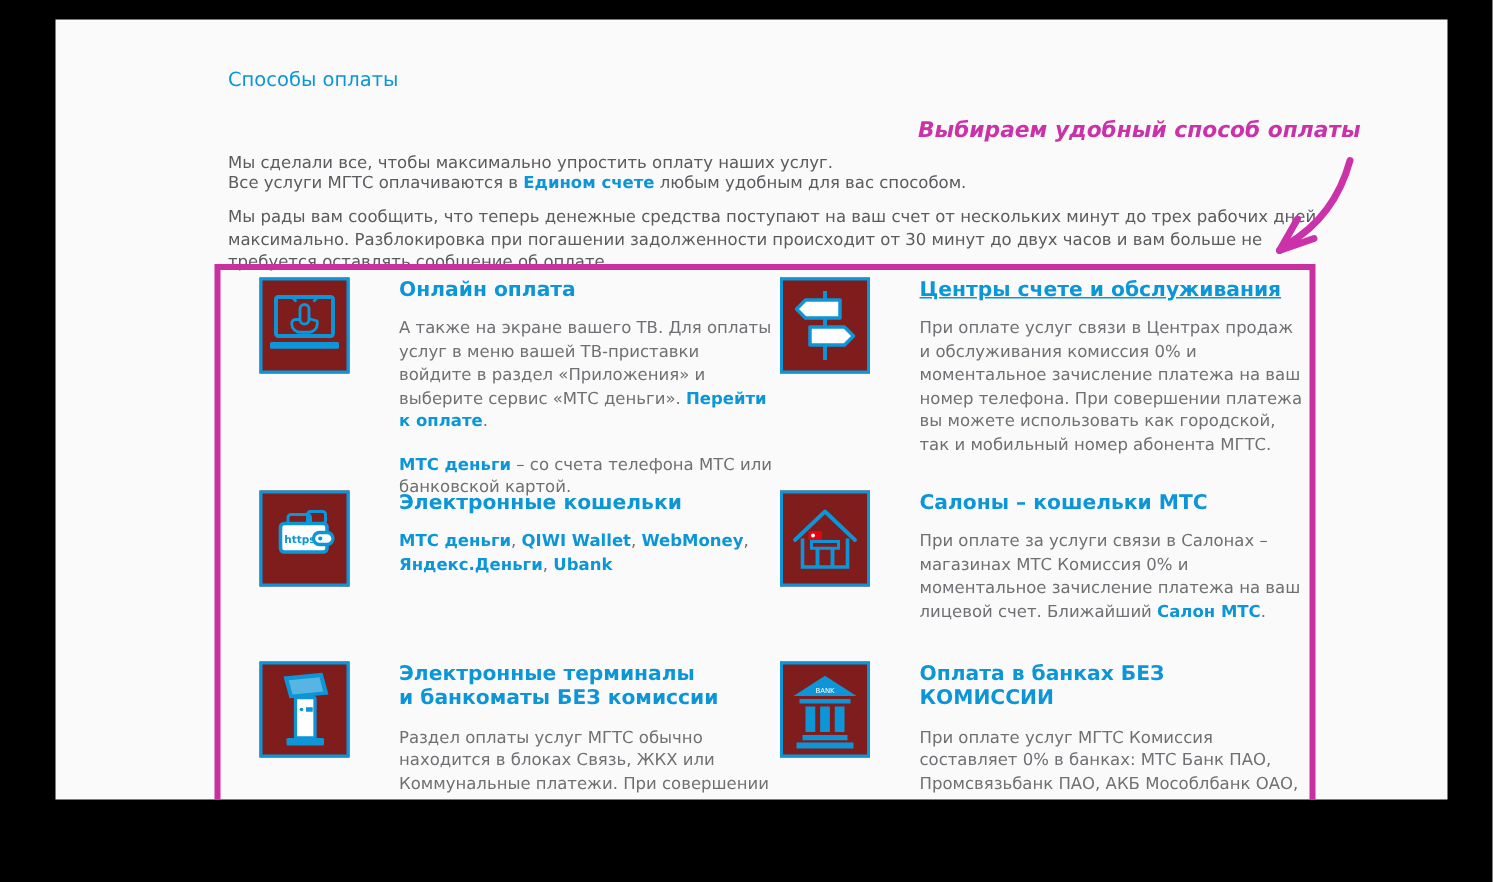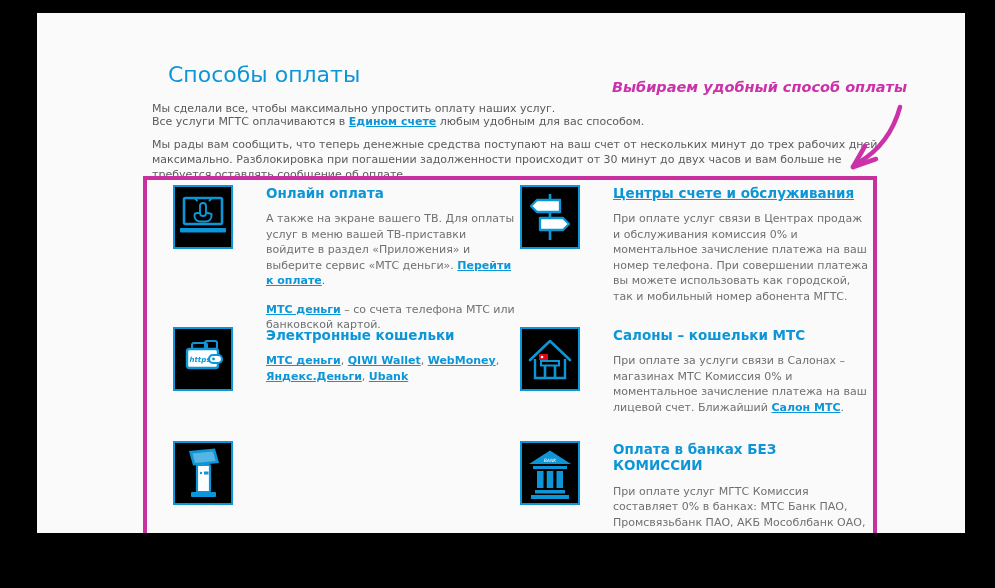--- a/index.html
+++ b/index.html
@@ -6,51 +6,50 @@
   body{
     width:995px;height:588px;overflow:hidden;position:relative;
     background:var(--canvas_bg,#000);
     font-family:"DejaVu Sans","Liberation Sans",sans-serif;
   }
   .page{
     position:absolute;left:37px;top:13px;width:928px;height:520px;
     background:var(--page_bg,#fafafa);overflow:hidden;
   }
   .page-title{
-    position:absolute;left:115px;top:33px;margin:16px;
-    font-size:22px;font-weight:400;color:var(--accent,#0d96d7);
+    position:absolute;left:115px;top:33px;margin:0;
+    font-size:13px;font-weight:400;color:var(--accent,#0d96d7);
   }
   .intro{position:absolute;left:115px;margin:0;font-size:11px;line-height:15px;color:var(--text,#595b5e);}
   .intro.p1{top:88px;}
   .intro.p2{top:101px;}
   .intro.p3{top:124px;width:735px;}
-  a.link{color:var(--accent,#0d96d7);font-weight:bold;text-decoration:underline;cursor:pointer;}
+  a.link{color:var(--accent,#0d96d7);font-weight:bold;cursor:pointer;}
   .annotation{
     position:absolute;left:550px;top:66px;width:345px;text-align:center;
     font-size:14.5px;font-style:italic;font-weight:bold;color:var(--pink_text,#cb32a9);
   }
   .arrow-wrap{position:absolute;left:806px;top:88px;width:64px;height:76px;}
   .highlight-box{
     position:absolute;left:106px;top:163px;width:734px;height:439px;
     box-sizing:border-box;border:4px solid var(--pink,#c9309f);
     overflow:hidden;
     padding-left:20px;
   }
   .card{position:absolute;display:flex;align-items:flex-start;}
   .card.col1{left:26px;width:342px;}
   .card.col2{left:373px;width:350px;}
   .card.row1{top:5px;}
   .card.row2{top:147px;}
   .card.row3{top:261px;}
   .iconbox{
-    flex:none;width:56px;height:60px;background:#000000;
+    flex:none;width:56px;height:60px;background:#7f1d1d;
     border:2px solid var(--accent,#0d96d7);
     display:flex;align-items:center;justify-content:center;
     color:var(--accent,#0d96d7);
-    font-style:italic;
   }
   .iconbox svg{width:56px;height:60px;display:block;}
   .cardtext{margin-left:33px;}
   .col1 .cardtext{width:250px;}
   .col2 .cardtext{width:258px;}
   .cardtext h2{
     margin:0 0 10px 0;font-size:13.5px;line-height:1.22;
     color:var(--accent,#0d96d7);font-weight:bold;
   }
   .cardtext h2 a{color:var(--accent,#0d96d7);text-decoration:underline;cursor:pointer;}
@@ -152,20 +151,27 @@
       <div class="iconbox">
         <svg viewBox="0 0 56 60">
           <path d="M14 8 L40 5.5 L44 20 L18 22.5 Z" fill="currentColor"></path>
           <path d="M17.5 10.5 L38 8.5 L40.5 18 L20 20 Z" fill="#fff" opacity="0.3"></path>
           <rect x="22" y="22" width="13" height="27" rx="1" fill="#fff" stroke="currentColor" stroke-width="2.2"></rect>
           <circle cx="26" cy="30" r="1.2" fill="currentColor"></circle>
           <rect x="29" y="28.5" width="4.5" height="3" fill="currentColor"></rect>
           <rect x="16" y="49" width="25" height="5" rx="1" fill="currentColor"></rect>
         </svg>
       </div>
+      <div class="cardtext">
+        <h2>
+            <span style="display:block">Электронные терминалы</span>
+            <span style="display:block">и банкоматы БЕЗ комиссии</span>
+          </h2>
+        <p>Раздел оплаты услуг МГТС обычно находится в блоках Связь, ЖКХ или Коммунальные платежи. При совершении</p>
+      </div>
     </div>
 
     <div class="card col2 row3">
       <div class="iconbox">
         <svg viewBox="0 0 56 60">
           <path d="M28 7.5 L49 21 L7 21 Z" fill="currentColor"></path>
           <text x="28" y="19" font-size="4.6" fill="#fff" text-anchor="middle">BANK</text>
           <rect x="11" y="23" width="34" height="3" fill="currentColor"></rect>
           <rect x="15" y="28" width="6.5" height="17" fill="currentColor"></rect>
           <rect x="24.75" y="28" width="6.5" height="17" fill="currentColor"></rect>

